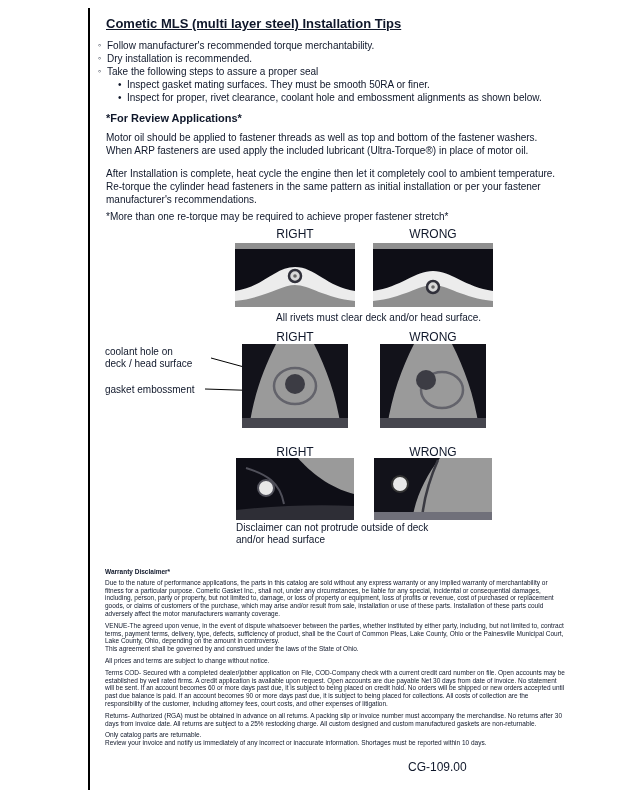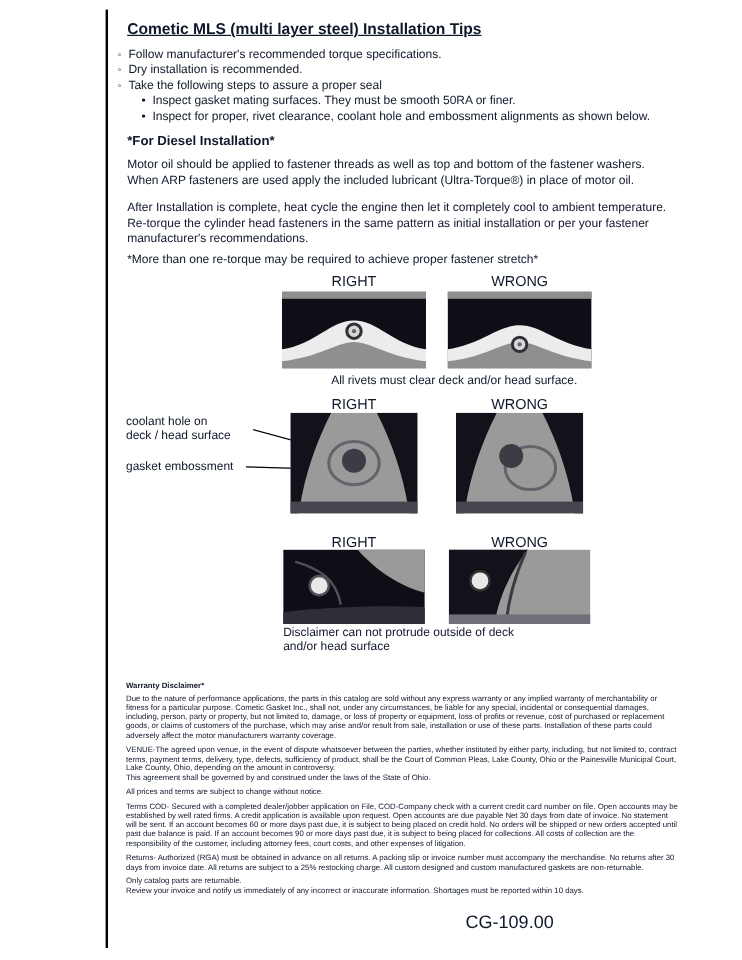--- a/index.html
+++ b/index.html
@@ -33,55 +33,55 @@
   .r2imgs .cell + .cell{margin-left:18px;}
   .ann{position:absolute;text-align:left;font-size:10px;line-height:11.5px;}
   .ann1{left:0;top:2px;width:104px;}
   .ann2{left:0;top:40px;width:98px;}
   .annlines{position:absolute;left:0;top:0;pointer-events:none;}
   .c2{top:200px;}
   .r3l{top:218px;} .r3i{top:231px;} .c3{top:295px;}
   .legal{position:absolute;left:105px;top:568px;width:462px;font-size:6.5px;line-height:1.2;}
   .legal p{margin:0 0 4px 0;}
   .legal .lhead{font-weight:700;margin-bottom:3px;}
-  .docnum{position:absolute;left:388px;top:760px;font-size:15px;text-align:center;}
+  .docnum{position:absolute;left:408px;top:760px;font-size:12px;text-align:center;}
   svg{display:block;}
 </style>
 </head>
 <body>
 
 <div class="page">
   <div class="left-rule"></div>
 
   <h1 class="title">Cometic MLS (multi layer steel) Installation Tips</h1>
 
   <div class="tips">
     <div class="tip">
       <span class="marker">◦</span>
-      <span>Follow manufacturer's recommended torque specifications.</span>
+      <span>Follow manufacturer's recommended torque merchantability.</span>
     </div>
     <div class="tip">
       <span class="marker">◦</span>
       <span>Dry installation is recommended.</span>
     </div>
     <div class="tip">
       <span class="marker">◦</span>
       <span>Take the following steps to assure a proper seal</span>
     </div>
     <div class="tip sub">
       <span class="marker">•</span>
       <span>Inspect gasket mating surfaces.  They must be smooth 50RA or finer.</span>
     </div>
     <div class="tip sub">
       <span class="marker">•</span>
       <span>Inspect for proper, rivet clearance, coolant hole and embossment alignments as shown below.</span>
     </div>
   </div>
 
-  <h2 class="dieselhead">*For Diesel Installation*</h2>
+  <h2 class="dieselhead">*For Review Applications*</h2>
   <p class="para p1">Motor oil should be applied to fastener threads as well as top and bottom of the fastener washers. When ARP fasteners are used apply the included lubricant (Ultra-Torque®) in place of motor oil.</p>
   <p class="para p2">After Installation is complete, heat cycle the engine then let it completely cool to ambient temperature. Re-torque the cylinder head fasteners in the same pattern as initial installation or per your fastener manufacturer's recommendations.</p>
   <p class="note">*More than one re-torque may be required to achieve proper fastener stretch*</p>
 
   <div class="diagrams">
 
     <div class="lblrow r1l">
       <span>RIGHT</span>
       <span>WRONG</span>
     </div>

